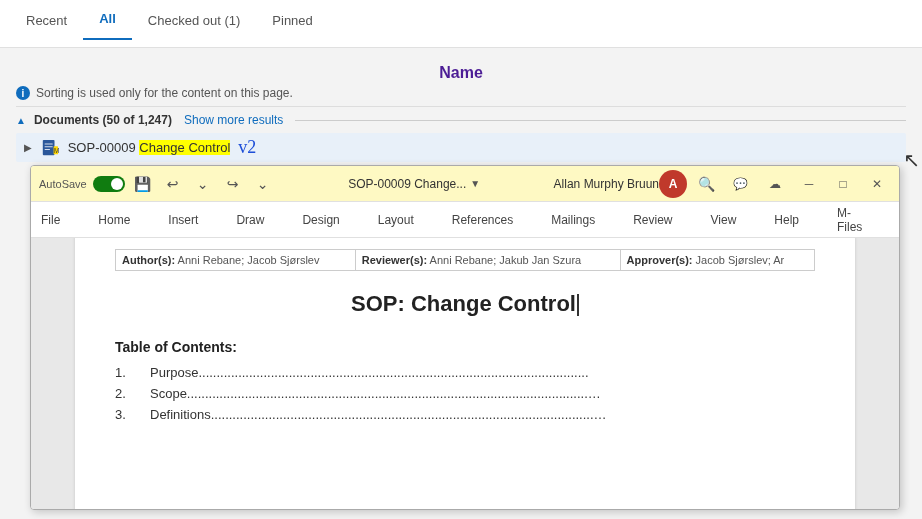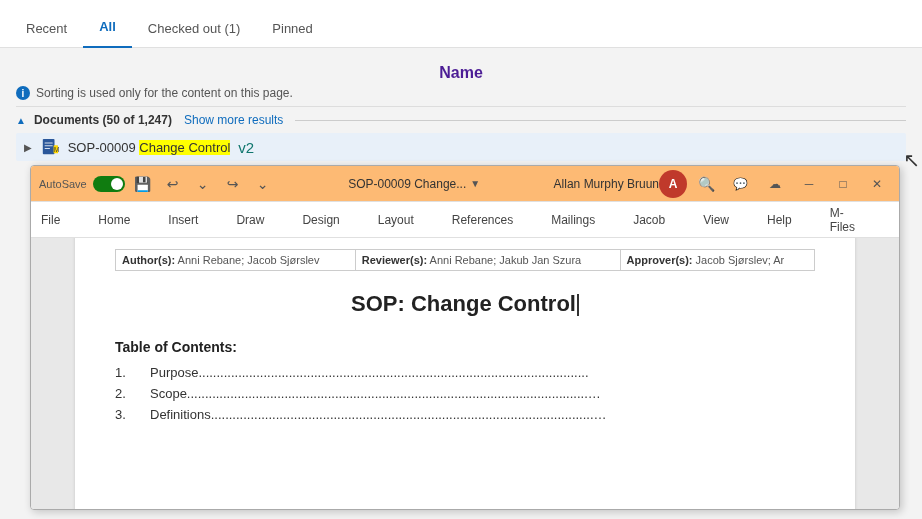--- a/index.html
+++ b/index.html
@@ -12,21 +12,21 @@
       overflow: hidden;
       position: relative;
     }
 
     
     .top-nav {
       display: flex;
       align-items: flex-end;
       background: #fff;
       border-bottom: 1px solid #e0e0e0;
-      padding: 0 10px;
+      padding: 8px 10px;
       height: 48px;
     }
     .top-nav-tab {
       padding: 12px 16px;
       cursor: pointer;
       color: #555;
       font-size: 13px;
       position: relative;
       top: 1px;
     }
@@ -132,41 +132,42 @@
     }
     .doc-name {
       font-size: 13px;
       color: #333;
     }
     .doc-name .highlight {
       background: #ffff00;
       color: #333;
     }
     .doc-version {
-      color: #0f766e;
-      font-size: 15px;
+      color: #1d4ed8;
+      font-size: 18px;
+      font-family: Liberation Serif, serif;
     }
 
     
     .word-window {
       position: absolute;
       top: 165px;
       left: 30px;
       width: 870px;
       height: 345px;
       background: #fff;
       border: 1px solid #aaa;
       box-shadow: 2px 2px 8px rgba(0,0,0,0.2);
       border-radius: 4px;
       overflow: hidden;
     }
 
     
     .word-titlebar {
-      background: #fdba74;
+      background: #fef9c3;
       height: 36px;
       display: flex;
       align-items: center;
       padding: 0 8px;
       border-bottom: 1px solid #e0e0e0;
       gap: 6px;
     }
     .autosave-label {
       font-size: 11px;
       color: #555;
@@ -453,21 +454,21 @@
 
   <div class="word-ribbon">
     <div class="ribbon-tab">File</div>
     <div class="ribbon-tab">Home</div>
     <div class="ribbon-tab">Insert</div>
     <div class="ribbon-tab">Draw</div>
     <div class="ribbon-tab">Design</div>
     <div class="ribbon-tab">Layout</div>
     <div class="ribbon-tab">References</div>
     <div class="ribbon-tab">Mailings</div>
-    <div class="ribbon-tab">Jacob</div>
+    <div class="ribbon-tab">Review</div>
     <div class="ribbon-tab">View</div>
     <div class="ribbon-tab">Help</div>
     <div class="ribbon-tab">M-Files</div>
     <div class="ribbon-spacer"></div>
     <div class="ribbon-icon-btn">💬</div>
     <div class="editing-btn">
       <span>✏</span>
       <span>Editing</span>
       <span>▼</span>
     </div>

